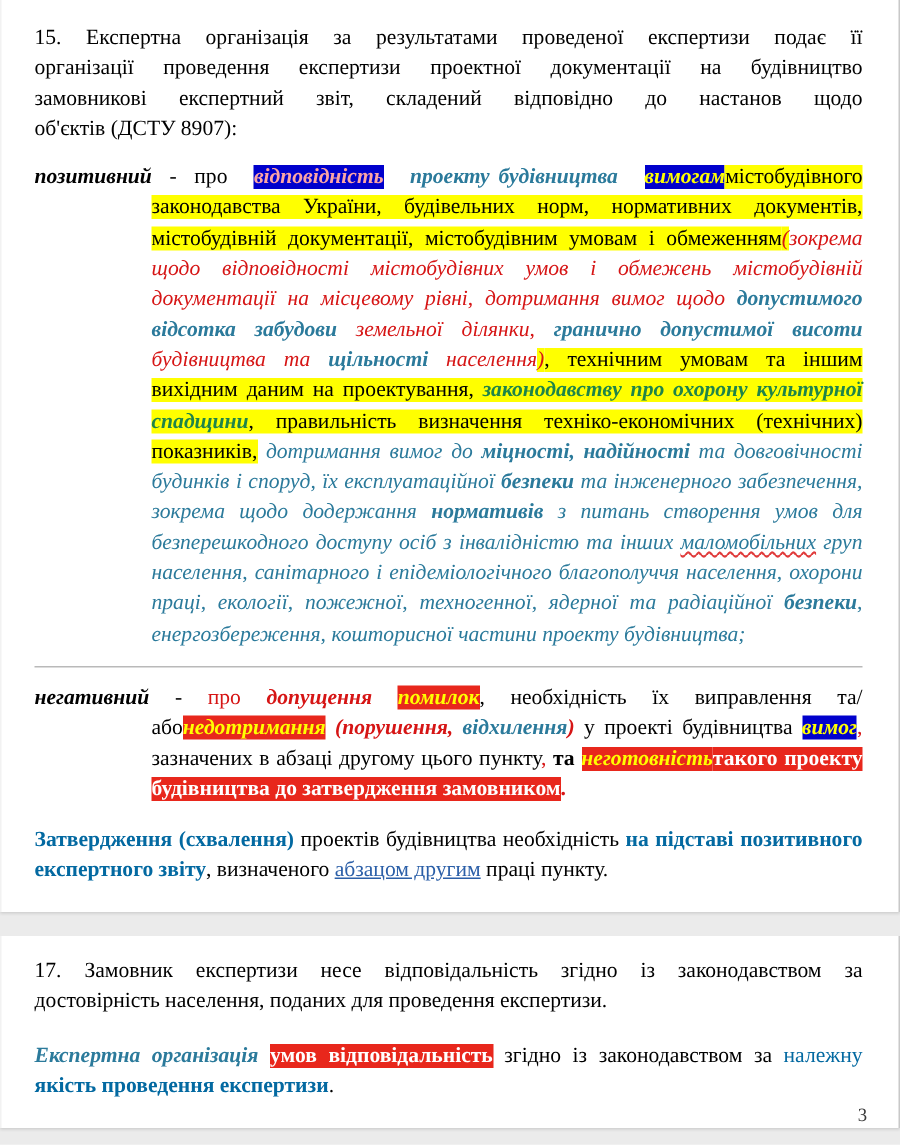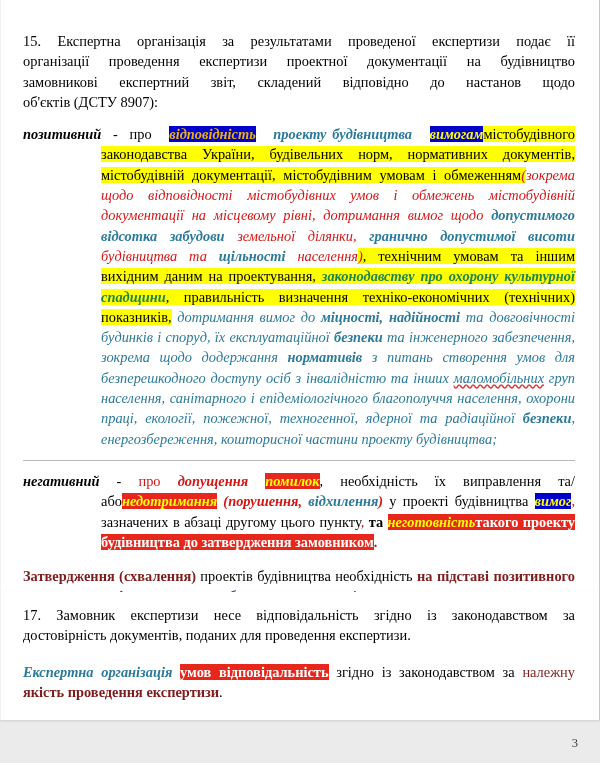--- a/index.html
+++ b/index.html
@@ -30,41 +30,41 @@
     background: #ffffff;
     box-sizing: border-box;
     border-right: 1px solid #c8c8c8;
     border-left: 1px solid #f2f2f2;
     box-shadow: 0 1px 2px rgba(0,0,0,0.13);
     position: absolute;
     left: 0;
     width: 600px;
   }
   #block-main   { top: 0px;   height: 608px; }
-  #block-second { top: 592px; height: 128px; }
+  #block-second { top: 624px; height: 128px; }
 
   .block-inner {
     padding: 0 24px 0 22px;
   }
 
   
   p {
     margin: 0;
     font-size: 14.4px;
     line-height: 20.3px;
     text-align: justify;
     color: #000000;
   }
   p.justify-all {
     text-align: justify;
     text-align-last: justify;
   }
 
   .p-intro {
-    padding-top: 31px;
+    padding-top: 15px;
   }
 
   .hang {
     padding-left: 78px;
     text-indent: -78px;
   }
 
   
   .divider {
     height: 1px;
@@ -79,24 +79,24 @@
   .sp-14 { height: 14px; }
   .sp-16 { height: 16px; }
 
   
   .b   { font-weight: bold; }
   .i   { font-style: italic; }
   .bi  { font-weight: bold; font-style: italic; }
 
   .c-black { color: #000000; }
   .c-red   { color: #d61515; }
-  .c-red2  { color: #7f1d1d; }
+  .c-red2  { color: #0369a1; }
   .c-bluei { color: #2b7a9b; }
   .c-green { color: #1e8449; }
-  .c-cyan  { color: #eab308; margin-top: 25px; }
+  .c-cyan  { color: #fca5a5; margin-top: 25px; }
   .c-yellow{ color: #ffff00; }
   .c-white { color: #ffffff; }
 
   .hl-yellow { background-color: #ffff00; }
   .hl-blue   { background-color: #0000cc; }
   .hl-red    { background-color: #e8271c; }
 
   .link {
     color: #2b5fa8;
     text-decoration: underline;
@@ -166,21 +166,21 @@
   </div>
 
   <div class="block" id="block-second">
     <div class="block-inner">
 
       <p class="justify-all" style="padding-top:13px;">
         <span>17.</span>
         <span>Замовник експертизи несе відповідальність згідно із законодавством за</span>
       </p>
       <p>
-        <span>достовірність документів, поданих для проведення експертизи.</span>
+        <span>достовірність населення, поданих для проведення експертизи.</span>
       </p>
 
       <div class="sp-16"></div>
 
       <p>
         <span class="bi c-bluei">Експертна організація</span><span>&nbsp;</span><span class="b hl-red c-white">умов відповідальність</span><span class="c-black"> згідно із законодавством за </span><span class="c-red2">належну </span><span class="b c-red2">якість проведення експертизи</span><span class="c-black">.</span>
       </p>
 
     </div>
   </div>

